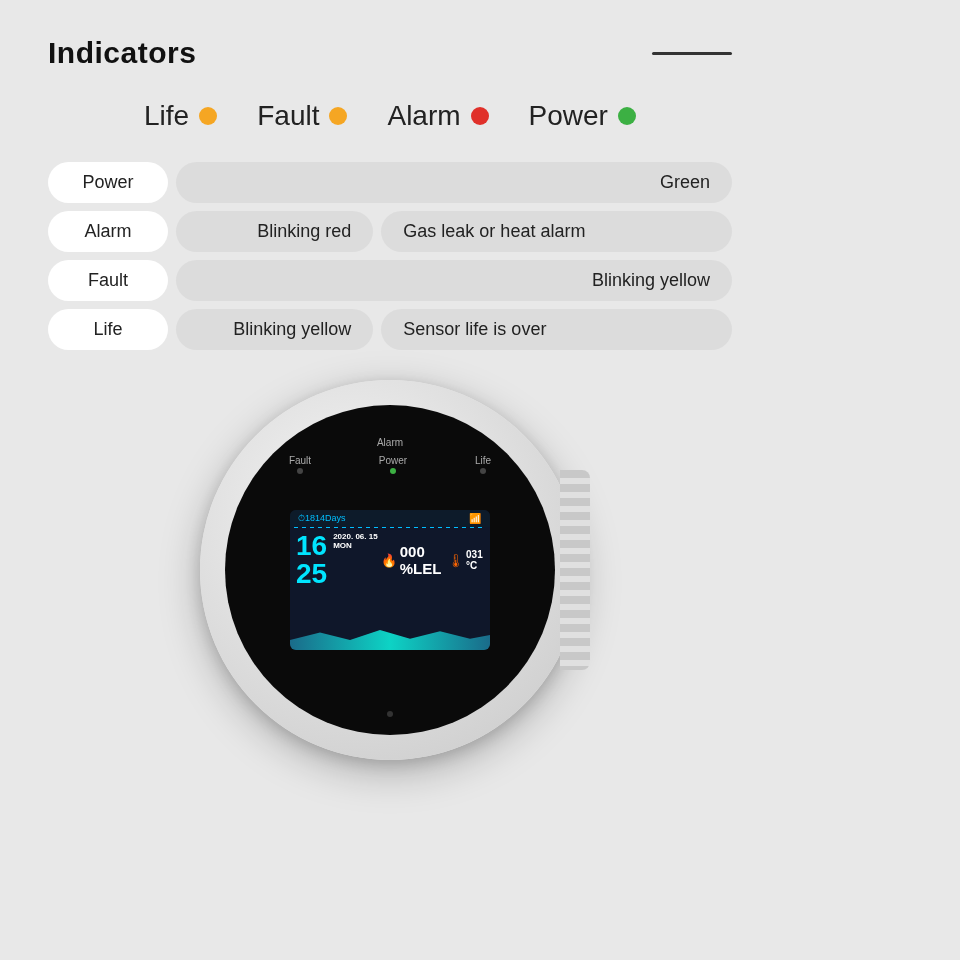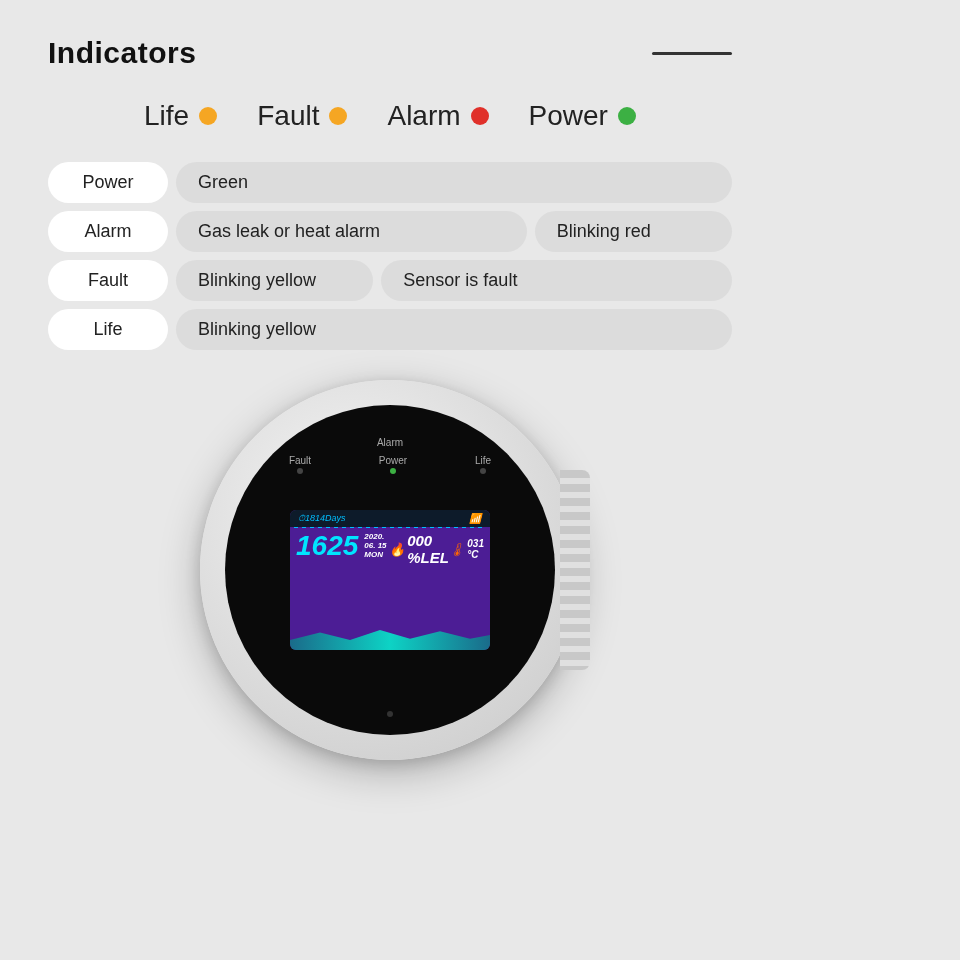--- a/index.html
+++ b/index.html
@@ -98,21 +98,21 @@
     .cell-col1 {
       background: #fff;
       min-width: 120px;
       text-align: center;
       font-weight: 500;
     }
 
     .cell-col2 {
       background: #dcdcdc;
       min-width: 180px;
-      text-align: left;
+      text-align: right;
       flex: 1;
     }
 
     .cell-col3 {
       background: #dcdcdc;
       min-width: 240px;
       text-align: left;
       flex: 2;
     }
 
@@ -204,26 +204,25 @@
       left: 50%;
       transform: translateX(-50%);
       color: #aaa;
       font-size: 10px;
     }
 
     
     .device-screen {
       width: 200px;
       height: 140px;
-      background: #4c1d95;
+      background: #0f172a;
       border-radius: 6px;
       margin-top: 20px;
       overflow: hidden;
       position: relative;
-      font-style: italic;
     }
 
     .screen-top-bar {
       background: #0d1b2a;
       display: flex;
       justify-content: space-between;
       align-items: center;
       padding: 3px 8px;
       font-size: 9px;
     }
@@ -245,21 +244,21 @@
     }
 
     .screen-main {
       display: flex;
       padding: 4px 6px;
       gap: 6px;
     }
 
     .screen-time {
       display: flex;
-      flex-direction: row;
+      flex-direction: column;
       line-height: 1;
     }
 
     .screen-hour {
       font-size: 28px;
       font-weight: bold;
       color: #00e5ff;
       line-height: 1;
     }
 
@@ -360,33 +359,33 @@
 
   <div class="table-section">
 
     <div class="table-row">
       <div class="cell cell-col1">Power</div>
       <div class="cell cell-col2">Green</div>
     </div>
 
     <div class="table-row">
       <div class="cell cell-col1">Alarm</div>
+      <div class="cell cell-col2">Blinking red</div>
       <div class="cell cell-col3">Gas leak or heat alarm</div>
-      <div class="cell cell-col2">Blinking red</div>
     </div>
 
     <div class="table-row">
       <div class="cell cell-col1">Fault</div>
       <div class="cell cell-col2">Blinking yellow</div>
-      <div class="cell cell-col3">Sensor is fault</div>
     </div>
 
     <div class="table-row">
       <div class="cell cell-col1">Life</div>
       <div class="cell cell-col2">Blinking yellow</div>
+      <div class="cell cell-col3">Sensor life is over</div>
     </div>
 
   </div>
 
   <div class="device-section">
     <div class="device-outer">
       <div class="device-inner">
 
         <div class="device-alarm-top">Alarm</div>
 

